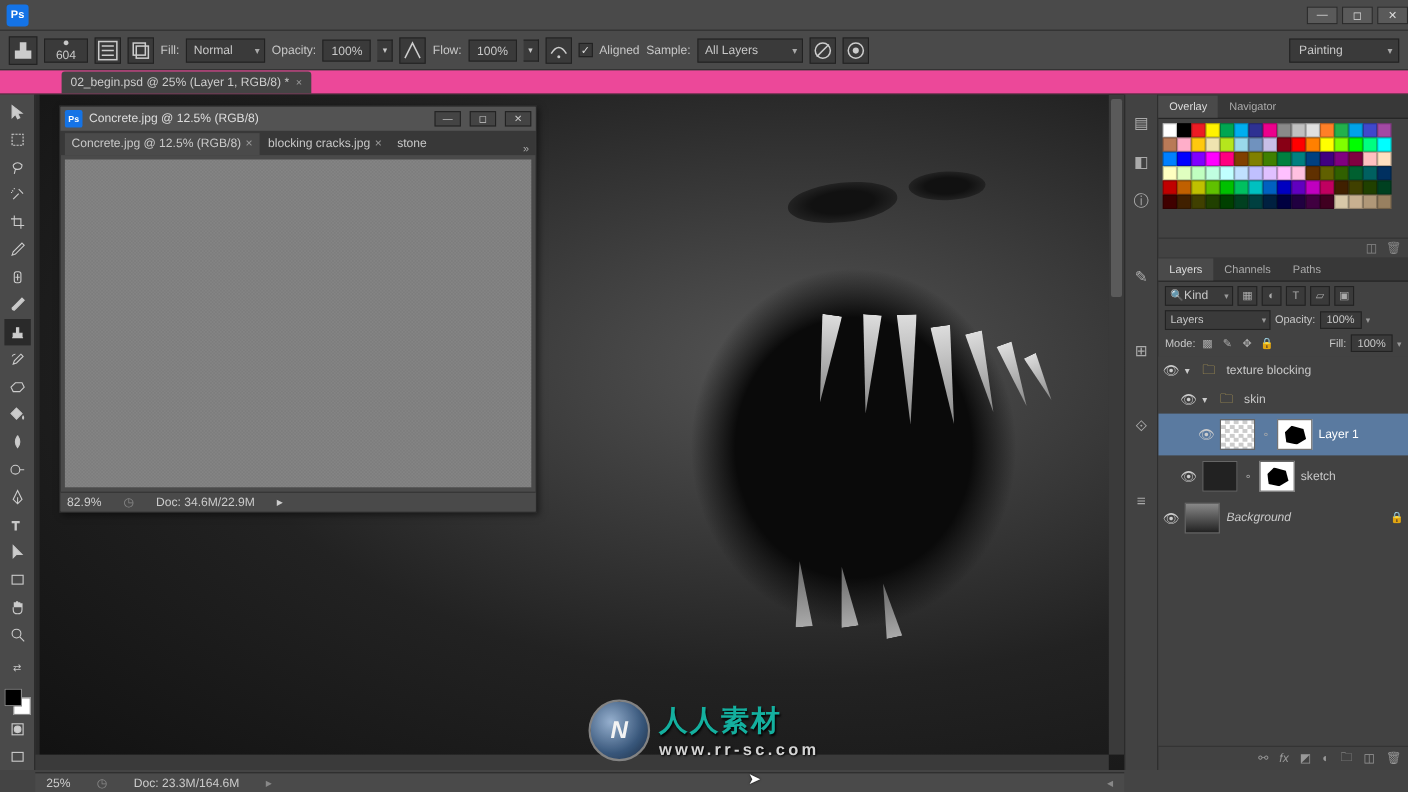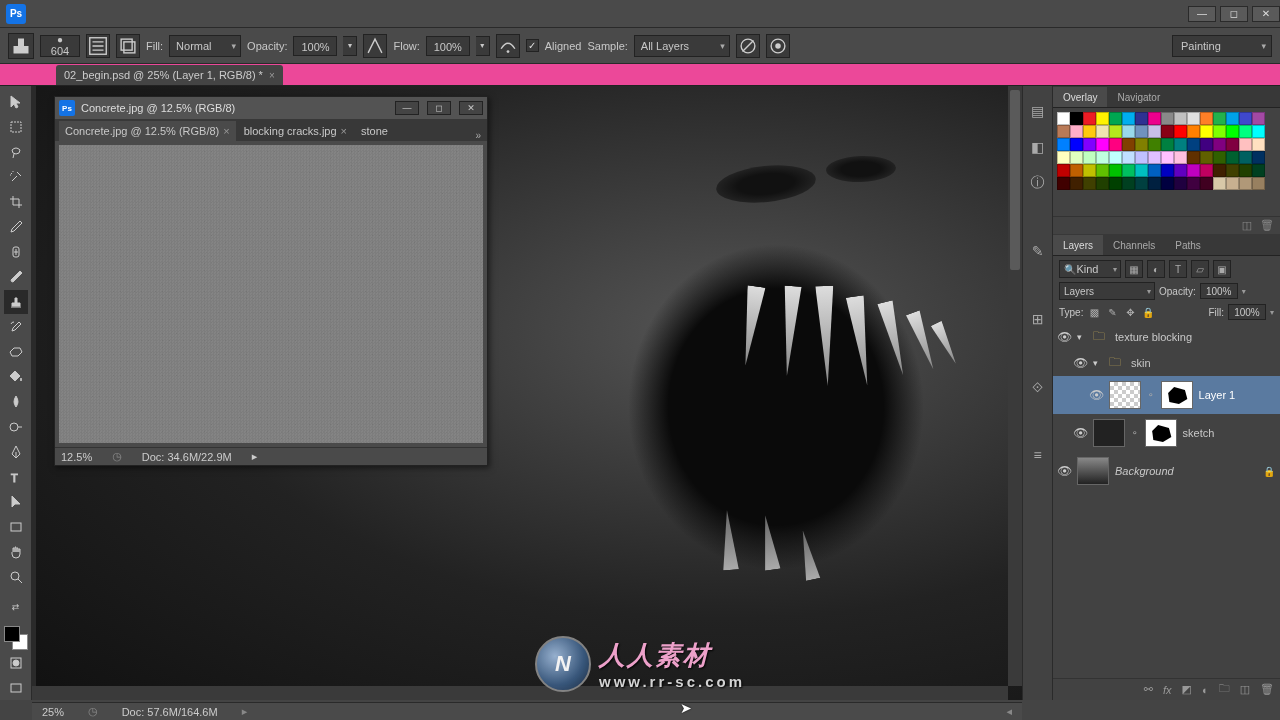--- a/index.html
+++ b/index.html
@@ -129,21 +129,21 @@
 .layers-footer { height: 22px; border-top: 1px solid #333; display: flex; align-items: center; justify-content: flex-end; gap: 10px; padding: 0 6px; color: #999; font-size: 11px;}
 
 
 .statusbar { position: absolute; left: 32px; right: 258px; bottom: 0; height: 18px; background: #4a4a4a; border-top: 1px solid #2a2a2a; display: flex; align-items: center; padding: 0 10px; gap: 24px; font-size: 10px; color: #ccc; }
 .statusbar .arrow { color:#888; }
 
 
 .watermark { position: absolute; bottom: 28px; left: 50%; transform: translateX(-50%); display: flex; align-items: center; gap: 8px; pointer-events: none; opacity: 0.95;}
 .watermark .globe { width: 56px; height: 56px; border-radius: 50%; background: radial-gradient(circle at 35% 35%, #9db8d8, #3a5a80 60%, #1a2a40); border: 2px solid #888; display:flex; align-items:center; justify-content:center; color:#fff; font-weight:bold; font-size:22px; font-style:italic;}
 .watermark .txtwrap { display:flex; flex-direction:column; align-items:flex-start;}
-.watermark .cn { font-size: 26px; font-weight: bold; color: #f9a8d4; letter-spacing: 2px; text-shadow: 1px 1px 2px #000; font-style: italic;}
+.watermark .cn { font-size: 26px; font-weight: bold; color: #14b8a6; letter-spacing: 2px; text-shadow: 1px 1px 2px #000;}
 .watermark .url { font-size: 15px; color: #ddd; letter-spacing: 3px; text-shadow: 1px 1px 2px #000; font-weight:bold;}
 
 .cursor { position:absolute; bottom:4px; left:50%; transform:translateX(40px); font-size:14px; color:#fff; text-shadow: 0 0 2px #000;}
 </style>
 </head>
 <body>
 
 <div class="titlebar">
   <div class="ps-icon">Ps</div>
   <div class="win-controls">
@@ -508,21 +508,21 @@
         <div class="filter-ic">▱</div>
         <div class="filter-ic">▣</div>
       </div>
       <div class="row">
         <div class="blend-sel">Layers</div>
         <label>Opacity:</label>
         <div class="pct">100%</div>
         <span style="font-size:8px;color:#999">▾</span>
       </div>
       <div class="row">
-        <label>Type:</label>
+        <label>Mode:</label>
         <span class="lock-ic">▩</span>
         <span class="lock-ic">✎</span>
         <span class="lock-ic">✥</span>
         <span class="lock-ic">🔒</span>
         <div style="flex:1"></div>
         <label>Fill:</label>
         <div class="pct">100%</div>
         <span style="font-size:8px;color:#999">▾</span>
       </div>
     </div>
@@ -591,31 +591,31 @@
         <span>blocking cracks.jpg</span>
         <span style="color:#999">×</span>
       </div>
     <div class="ftab">
         <span>stone</span>
       </div>
     <div class="more">»</div>
   </div>
   <div class="fw-canvas"></div>
   <div class="fw-status">
-    <span>12.5%</span>
+    <span>82.9%</span>
     <span style="color:#888">◷</span>
     <span>Doc: 34.6M/22.9M</span>
     <span class="arrow">▸</span>
   </div>
 </div>
 
 <div class="statusbar">
   <span>25%</span>
   <span style="color:#888">◷</span>
-  <span>Doc: 57.6M/164.6M</span>
+  <span>Doc: 23.3M/164.6M</span>
   <span class="arrow">▸</span>
   <span style="flex:1"></span>
   <span style="color:#888">◂</span>
 </div>
 
 <div class="watermark">
   <div class="globe">N</div>
   <div class="txtwrap">
     <div class="cn">人人素材</div>
     <div class="url">www.rr-sc.com</div>

